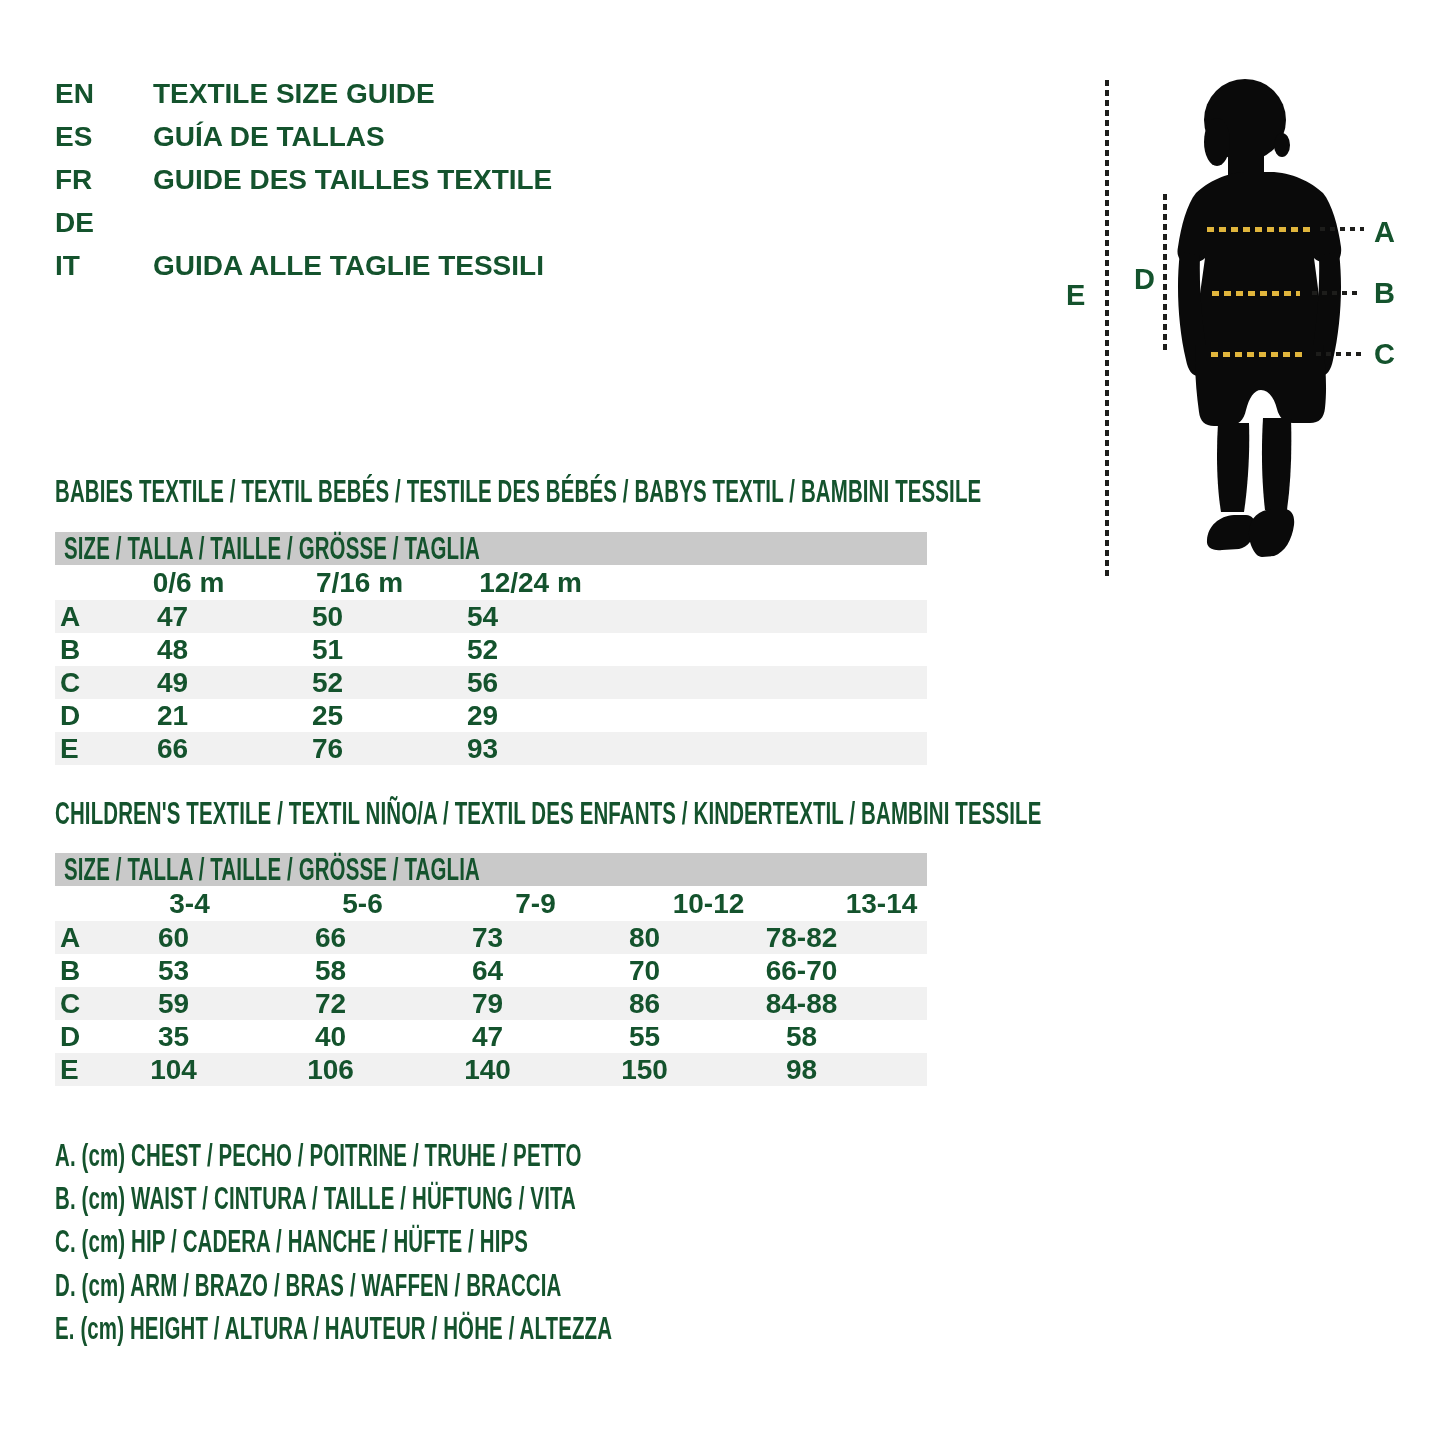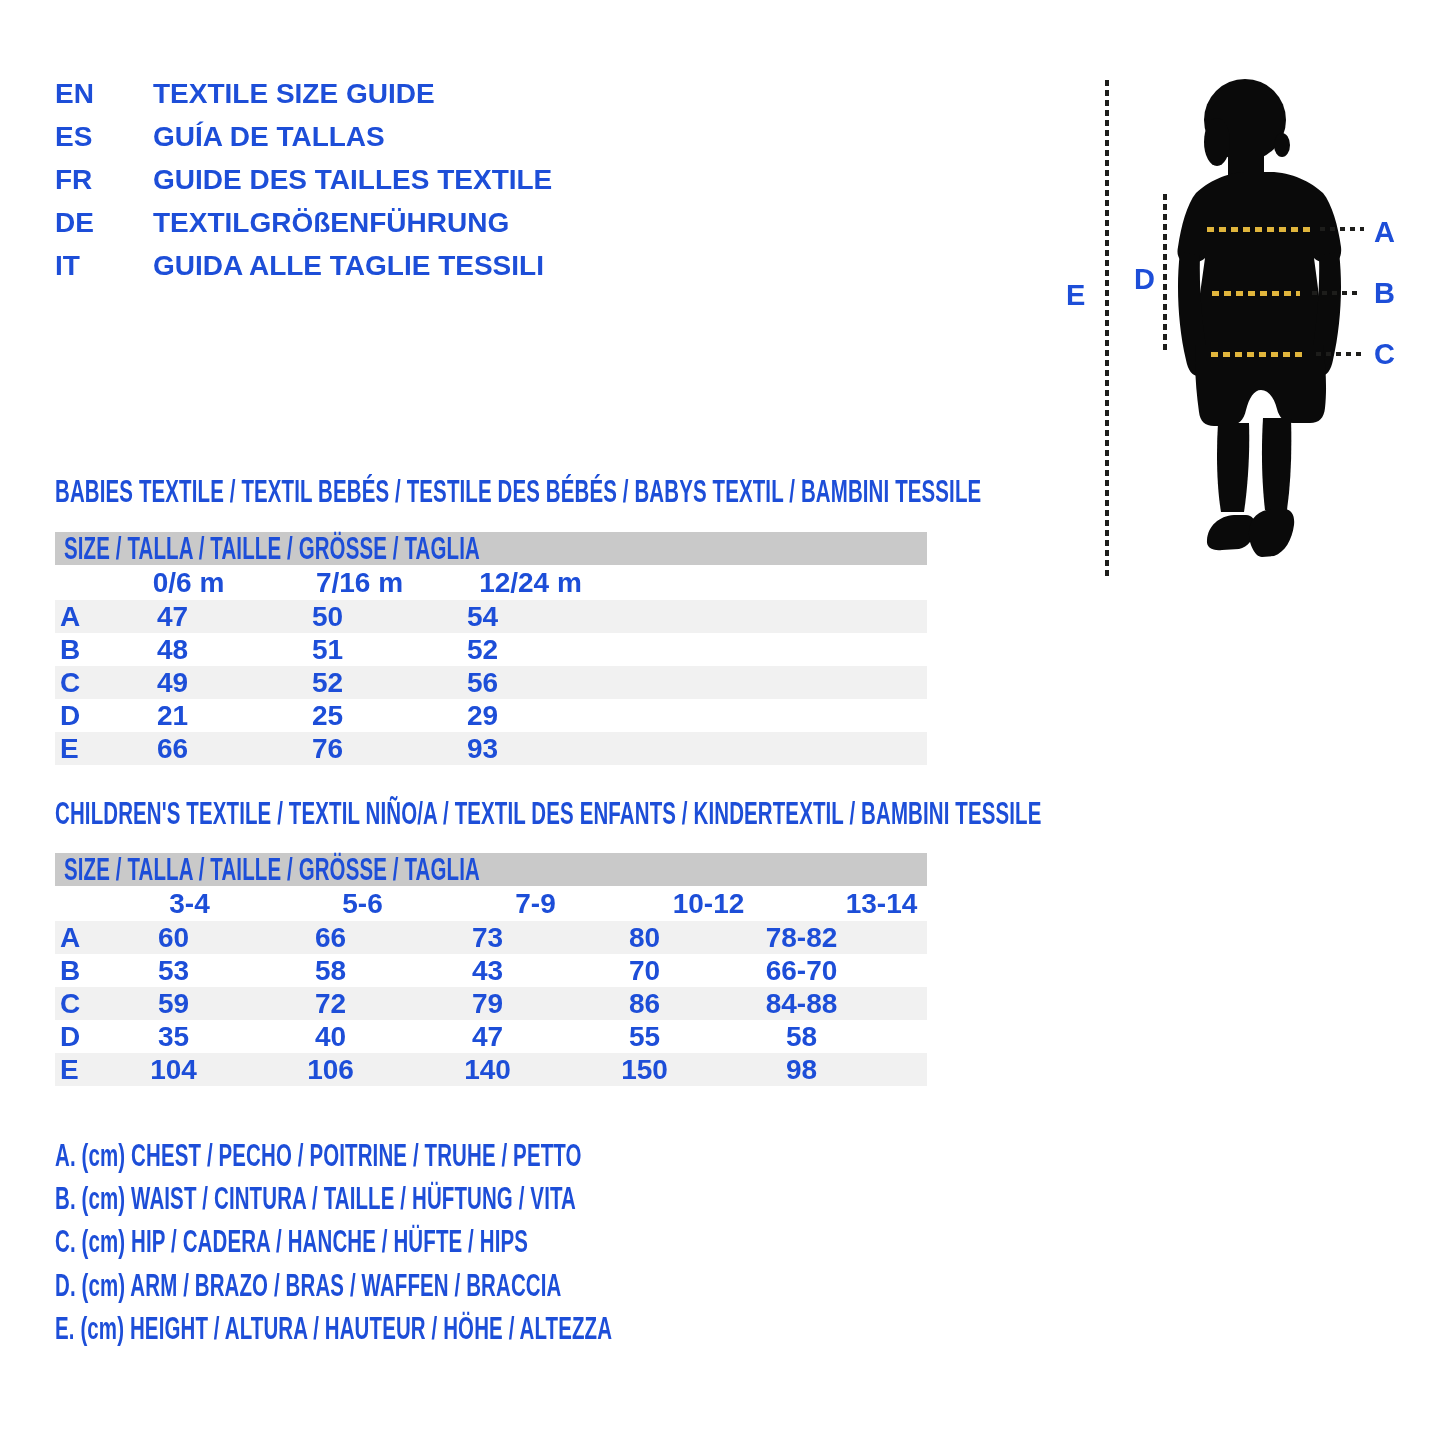--- a/index.html
+++ b/index.html
@@ -4,21 +4,21 @@
 <style>
   html,body { margin:0; padding:0; background:#ffffff; }
   #page {
     position: relative;
     width: 1445px;
     height: 1445px;
     background: #ffffff;
     overflow: hidden;
     font-family: "Liberation Sans", sans-serif;
     font-weight: bold;
-    color: #1d4ed8;
+    color: #14532d;
   }
   .abs { position: absolute; }
 
   
   .cond {
     display: inline-block;
     font-size: 31px;
     transform: scaleX(0.66);
     transform-origin: 0 50%;
     white-space: nowrap;
@@ -82,21 +82,20 @@
     <div class="lang-row">
       <span class="lang-code">ES</span>
       <span class="lang-title">GUÍA DE TALLAS</span>
     </div>
     <div class="lang-row">
       <span class="lang-code">FR</span>
       <span class="lang-title">GUIDE DES TAILLES TEXTILE</span>
     </div>
     <div class="lang-row">
       <span class="lang-code">DE</span>
-      <span class="lang-title">TEXTILGRÖßENFÜHRUNG</span>
     </div>
     <div class="lang-row">
       <span class="lang-code">IT</span>
       <span class="lang-title">GUIDA ALLE TAGLIE TESSILI</span>
     </div>
   </div>
 
   <svg class="abs" style="left:1130px; top:60px;" width="260" height="530" viewBox="0 0 260 530">
     <g fill="#0a0a0a">
       <circle cx="115" cy="60" r="41"></circle>
@@ -205,21 +204,21 @@
       <span class="cell">66</span>
       <span class="cell">73</span>
       <span class="cell">80</span>
       <span class="cell">78-82</span>
       <span></span>
     </div>
     <div class="t-row grid-c">
       <span class="rlabel">B</span>
       <span class="cell">53</span>
       <span class="cell">58</span>
-      <span class="cell">43</span>
+      <span class="cell">64</span>
       <span class="cell">70</span>
       <span class="cell">66-70</span>
       <span></span>
     </div>
     <div class="t-row grid-c stripe">
       <span class="rlabel">C</span>
       <span class="cell">59</span>
       <span class="cell">72</span>
       <span class="cell">79</span>
       <span class="cell">86</span>

